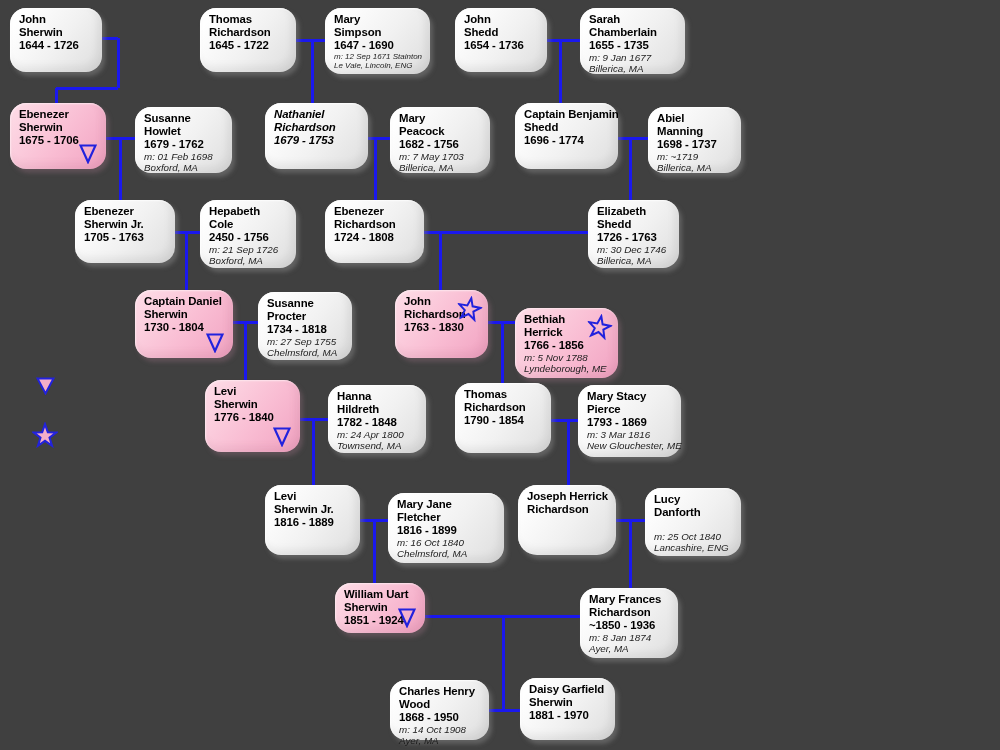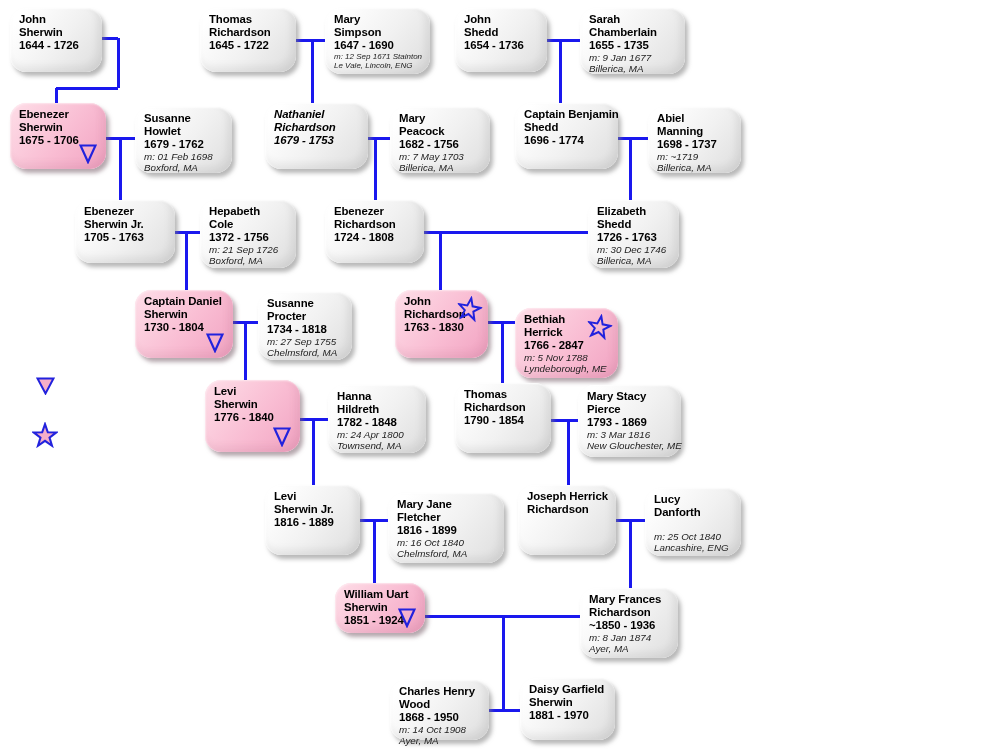--- a/index.html
+++ b/index.html
@@ -1,17 +1,17 @@
 <!DOCTYPE html>
 <html><head>
 <meta charset="utf-8">
 <style>
   html,body{margin:0;padding:0;background:#000;}
   #stage{
-    position:relative;width:1000px;height:750px;background:#ffffff;
+    position:relative;width:1000px;height:750px;background:#404040;
     overflow:hidden;font-family:"Liberation Sans", sans-serif;
   }
   .hline,.vline{position:absolute;background:#1a18ee;}
   .box{
     position:absolute;border-radius:16px;color:#000;
     background:linear-gradient(128deg,#ffffff 12%,#f1f1f1 55%,#dfdfdf 96%);
     box-shadow:3px 4px 4px rgba(125,125,125,0.55), inset 1px 1px 2px rgba(255,255,255,0.9), inset -4px -5px 9px rgba(0,0,0,0.07);
     padding:5px 5px 3px 9px;box-sizing:border-box;
   }
   .box.pink{
@@ -133,21 +133,21 @@
       <div class="mr">Billerica, MA</div>
     </div>
     <div class="box" style="left: 75px; top: 200px; width: 100px; height: 63px;">
       <div class="ln">Ebenezer</div>
       <div class="ln">Sherwin Jr.</div>
       <div class="dt">1705 - 1763</div>
     </div>
     <div class="box" style="left: 200px; top: 200px; width: 96px; height: 68px;">
       <div class="ln">Hepabeth</div>
       <div class="ln">Cole</div>
-      <div class="dt">1372 - 1756</div>
+      <div class="dt">2450 - 1756</div>
       <div class="mr">m: 21 Sep 1726</div>
       <div class="mr">Boxford, MA</div>
     </div>
     <div class="box" style="left: 325px; top: 200px; width: 99px; height: 63px;">
       <div class="ln">Ebenezer</div>
       <div class="ln">Richardson</div>
       <div class="dt">1724 - 1808</div>
     </div>
     <div class="box" style="left: 588px; top: 200px; width: 91px; height: 68px;">
       <div class="ln">Elizabeth</div>
@@ -175,21 +175,21 @@
       <div class="ln">John</div>
       <div class="ln">Richardson</div>
       <div class="dt">1763 - 1830</div>
       <span class="badge star"><svg width="100%" height="100%" viewBox="0 0 24 24">
           <polygon points="12,2 14.59,9.44 22.46,9.6 16.18,14.36 18.47,21.9 12,17.4 5.53,21.9 7.82,14.36 1.54,9.6 9.41,9.44" fill="none" stroke="#2222dd" stroke-width="1.9"></polygon>
         </svg></span>
     </div>
     <div class="box pink" style="left: 515px; top: 292px; width: 103px; height: 70px; margin-top: 16px;">
       <div class="ln">Bethiah</div>
       <div class="ln">Herrick</div>
-      <div class="dt">1766 - 2847</div>
+      <div class="dt">1766 - 1856</div>
       <div class="mr">m: 5 Nov 1788</div>
       <div class="mr">Lyndeborough, ME</div>
       <span class="badge star"><svg width="100%" height="100%" viewBox="0 0 24 24">
           <polygon points="12,2 14.59,9.44 22.46,9.6 16.18,14.36 18.47,21.9 12,17.4 5.53,21.9 7.82,14.36 1.54,9.6 9.41,9.44" fill="none" stroke="#2222dd" stroke-width="1.9"></polygon>
         </svg></span>
     </div>
     <div class="box pink" style="left: 205px; top: 380px; width: 95px; height: 72px;">
       <div class="ln">Levi</div>
       <div class="ln">Sherwin</div>
       <div class="dt">1776 - 1840</div>
@@ -221,21 +221,21 @@
       <div class="ln">Sherwin Jr.</div>
       <div class="dt">1816 - 1889</div>
     </div>
     <div class="box" style="left: 388px; top: 493px; width: 116px; height: 70px;">
       <div class="ln">Mary Jane</div>
       <div class="ln">Fletcher</div>
       <div class="dt">1816 - 1899</div>
       <div class="mr">m: 16 Oct 1840</div>
       <div class="mr">Chelmsford, MA</div>
     </div>
-    <div class="box" style="left: 518px; top: 485px; width: 98px; height: 70px;">
+    <div class="box" style="left: 518px; top: 485px; width: 98px; height: 70px; border-radius: 19px;">
       <div class="ln">Joseph Herrick</div>
       <div class="ln">Richardson</div>
     </div>
     <div class="box" style="left: 645px; top: 488px; width: 96px; height: 68px;">
       <div class="ln">Lucy</div>
       <div class="ln">Danforth</div>
       <div class="sp"></div>
       <div class="mr">m: 25 Oct 1840</div>
       <div class="mr">Lancashire, ENG</div>
     </div>

